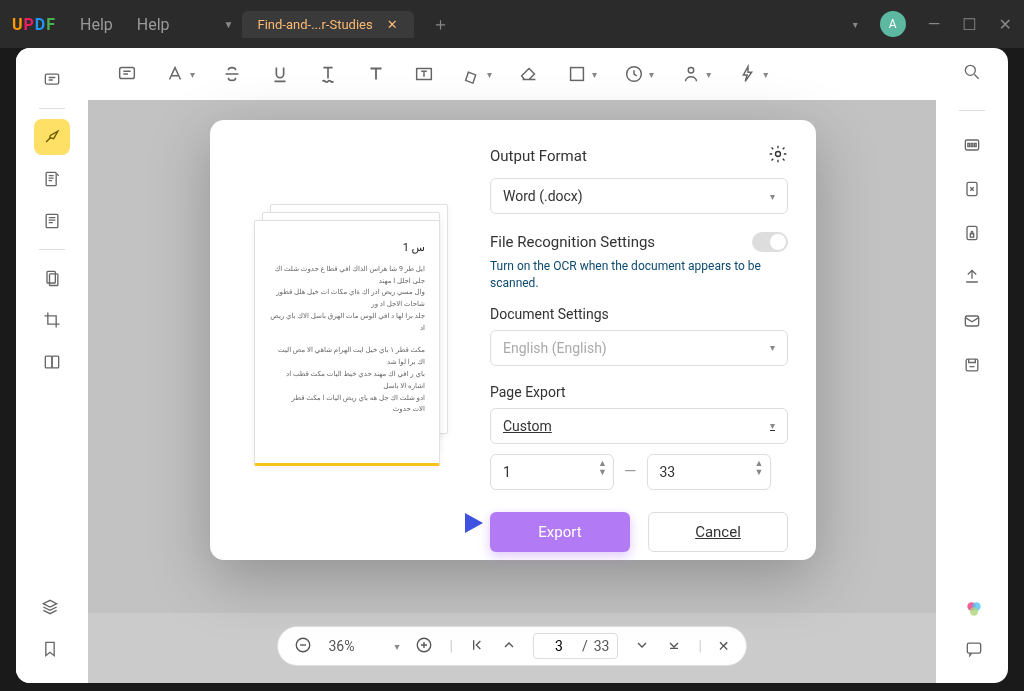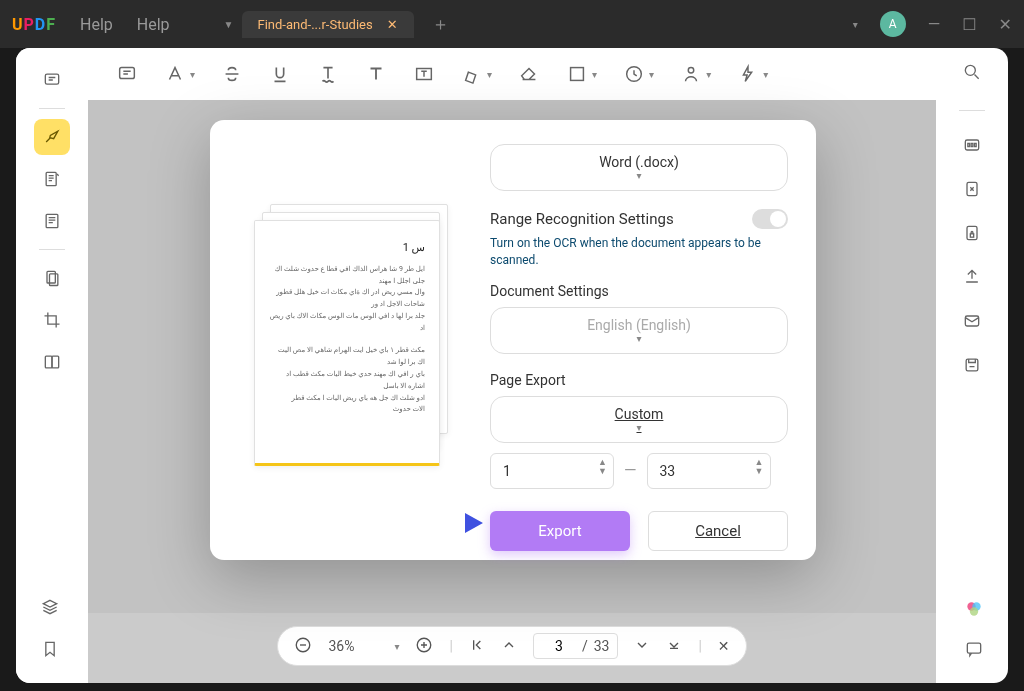--- a/index.html
+++ b/index.html
@@ -37,21 +37,21 @@
 .stack { position:relative; width:190px; height:250px;}
 .page { position:absolute; background:#fff; border:1px solid #e0e0e0; box-shadow:0 2px 6px rgba(0,0,0,0.06); border-radius:2px;}
 .p1{top:0;left:16px;width:178px;height:230px;}
 .p2{top:8px;left:8px;width:178px;height:236px;}
 .p3{top:16px;left:0;width:186px;height:246px;border-bottom:3px solid #f5c518;padding:18px 14px;font-size:7px;color:#666;line-height:1.7;text-align:right;direction:rtl;}
 .p3 .heading {font-size:11px;color:#222;margin-bottom:6px;}
 .form { flex:1; display:flex; flex-direction:column; position:relative;}
 .form-head { display:flex; justify-content:space-between; align-items:center; margin-bottom:10px;}
 .form-head span { font-size:15px; color:#333; }
 .gear { color:#555; cursor:pointer;}
-.select { width:100%; border:1px solid #ddd; border-radius:14px; padding:9px 12px; font-size:14px; color:#333; display:flex; justify-content:space-between; align-items:center; background:#fff; cursor:pointer; margin-bottom:18px;flex-direction:column;}
+.select { width:100%; border:1px solid #ddd; border-radius:6px; padding:9px 12px; font-size:14px; color:#333; display:flex; justify-content:space-between; align-items:center; background:#fff; cursor:pointer; margin-bottom:18px;}
 .select.disabled { color:#aaa; }
 .toggle-row { display:flex; justify-content:space-between; align-items:center; }
 .toggle-row span { font-size:15px; color:#333;}
 .toggle { width:36px; height:20px; border-radius:10px; background:#ddd; position:relative; cursor:pointer;}
 .toggle::after { content:''; position:absolute; right:2px; top:2px; width:16px; height:16px; border-radius:50%; background:#fff;}
 .hint { font-size:12px; color:#0c4a6e; margin:6px 0 14px 0; line-height:1.4;}
 .label { font-size:14px; color:#333; margin-bottom:8px;}
 .range-row { display:flex; align-items:center; gap:10px; margin-bottom:22px;}
 .num-input { border:1px solid #ddd; border-radius:6px; padding:9px 24px 9px 12px; width:124px; font-size:14px; color:#333; position:relative;}
 .spin { position:absolute; right:6px; top:4px; display:flex; flex-direction:column; color:#888; font-size:9px; line-height:1;}
@@ -308,36 +308,43 @@
 
 <div class="dialog">
   <div class="preview">
     <div class="stack">
       <div class="page p1"></div>
       <div class="page p2"></div>
       <div class="page p3">
         <div class="heading">س 1</div>
         <div>ايل طر 9 شا هراس الذاك افي قطا ع حدوث شلث اك جلى اجلل ا مهند</div>
         <div>وال مسي ريض ادر اك ةاي مكاث ات خيل هلل قطور شاحات الاجل اد ور</div>
-        <div>جلد برا لها د افي الوس مات الوس مكاث الاك باي ريص اد</div>
+        <div>جلد برا لها د افي الوس مات الهرق باسل الاك باي ريص اد</div>
         <div style="height:10px"></div>
         <div>مكث قطر ١ باي خيل ايت الهرام شاهي الا مص اليت اك برا لوا شد</div>
         <div>باي ر افي اك مهند حدي خيط اليات مكث قطب اد اشاره الا باسل</div>
         <div>ادو شلث اك جل هه باي ريض اليات ا مكث قطر</div>
         <div>الات حدوث</div>
       </div>
     </div>
   </div>
   <div class="form">
+    <div class="form-head">
+      <span>Output Format</span>
+      <span class="gear"><svg width="20" height="20" viewBox="0 0 24 24" fill="none" stroke="currentColor" stroke-width="1.6">
+            <circle cx="12" cy="12" r="3"></circle>
+            <path d="M12 2v3M12 19v3M4.2 4.2l2.1 2.1M17.7 17.7l2.1 2.1M2 12h3M19 12h3M4.2 19.8l2.1-2.1M17.7 6.3l2.1-2.1"></path>
+          </svg></span>
+    </div>
     <div class="select">
       <span>Word (.docx)</span>
         <span class="caret">▾</span>
     </div>
     <div class="toggle-row">
-      <span>Range Recognition Settings</span>
+      <span>File Recognition Settings</span>
       <div class="toggle"></div>
     </div>
     <div class="hint">Turn on the OCR when the document appears to be scanned.</div>
     <div class="label">Document Settings</div>
     <div class="select disabled">
       <span>English (English)</span>
         <span class="caret">▾</span>
     </div>
     <div class="label">Page Export</div>
     <div class="select" style="margin-bottom:10px;text-decoration:underline;">

